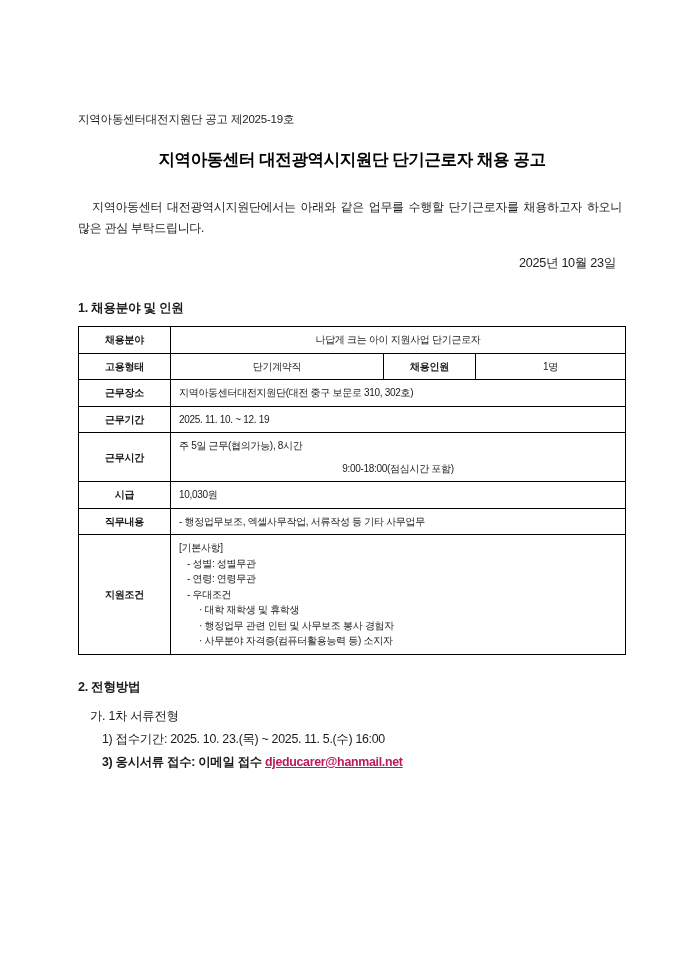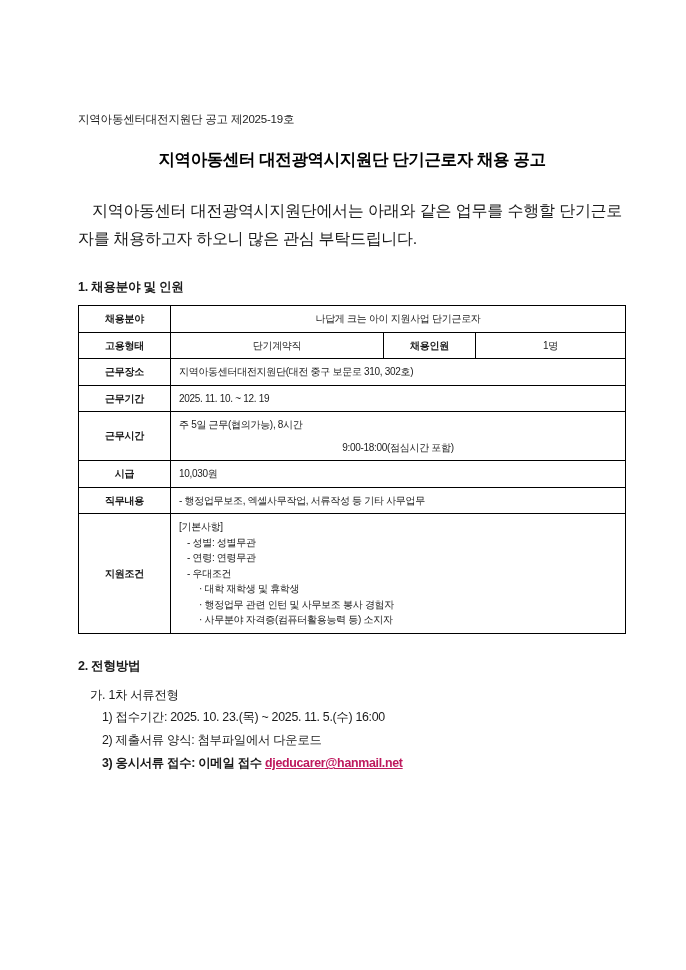--- a/index.html
+++ b/index.html
@@ -29,21 +29,21 @@
   }
   .doc-title {
     text-align: center;
     font-size: 16.5px;
     font-weight: bold;
     letter-spacing: -0.4px;
     margin: 0 0 26px 0;
     color: #000;
   }
   .intro {
-    font-size: 16px;
+    font-size: 12px;
     line-height: 1.75;
     letter-spacing: -0.3px;
     text-align: justify;
     margin: 0 0 14px 0;
     text-indent: 14px;
     padding-right: 4px;
   }
   .right-block {
     text-align: right;
     font-size: 12.6px;
@@ -121,20 +121,21 @@
 
 <div class="page">
 
   <div class="doc-number">지역아동센터대전지원단 공고 제2025-19호</div>
 
   <h1 class="doc-title">지역아동센터 대전광역시지원단 단기근로자 채용 공고</h1>
 
   <p class="intro">지역아동센터 대전광역시지원단에서는 아래와 같은 업무를 수행할 단기근로자를 채용하고자 하오니 많은 관심 부탁드립니다.</p>
 
   <div class="right-block">
+    <div>2025년 10월 23일</div>
   </div>
 
   <div class="section-head">1. 채용분야 및 인원</div>
 
   <table class="info">
     <colgroup>
       <col style="width:92px">
       <col>
       <col style="width:92px">
       <col style="width:150px">
@@ -185,17 +186,16 @@
           <span class="lv2">· 사무분야 자격증(컴퓨터활용능력 등) 소지자</span>
         </td>
       </tr>
     </tbody>
   </table>
 
   <div class="section2">
     <div class="section-head">2. 전형방법</div>
     <div class="s2-line ind1">가. 1차 서류전형</div>
     <div class="s2-line ind2">1) 접수기간: 2025. 10. 23.(목) ~ 2025. 11. 5.(수) 16:00</div>
-    <div class="s2-line ind2">2) 제출서류 양식: 첨부파일에서 다운로드</div>
     <div class="s2-line ind2 bold"><span>3) 응시서류 접수: 이메일 접수 </span><a class="email" href="#">djeducarer@hanmail.net</a></div>
   </div>
 
 </div>
 
 </body></html>

